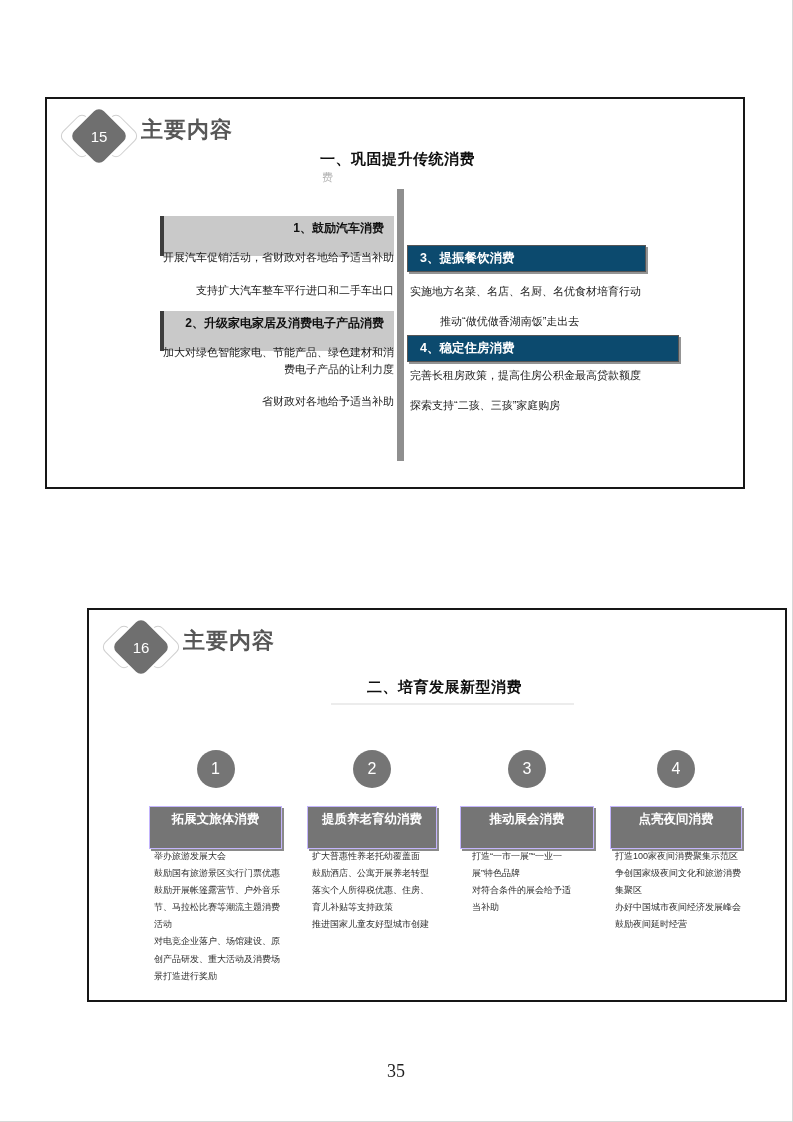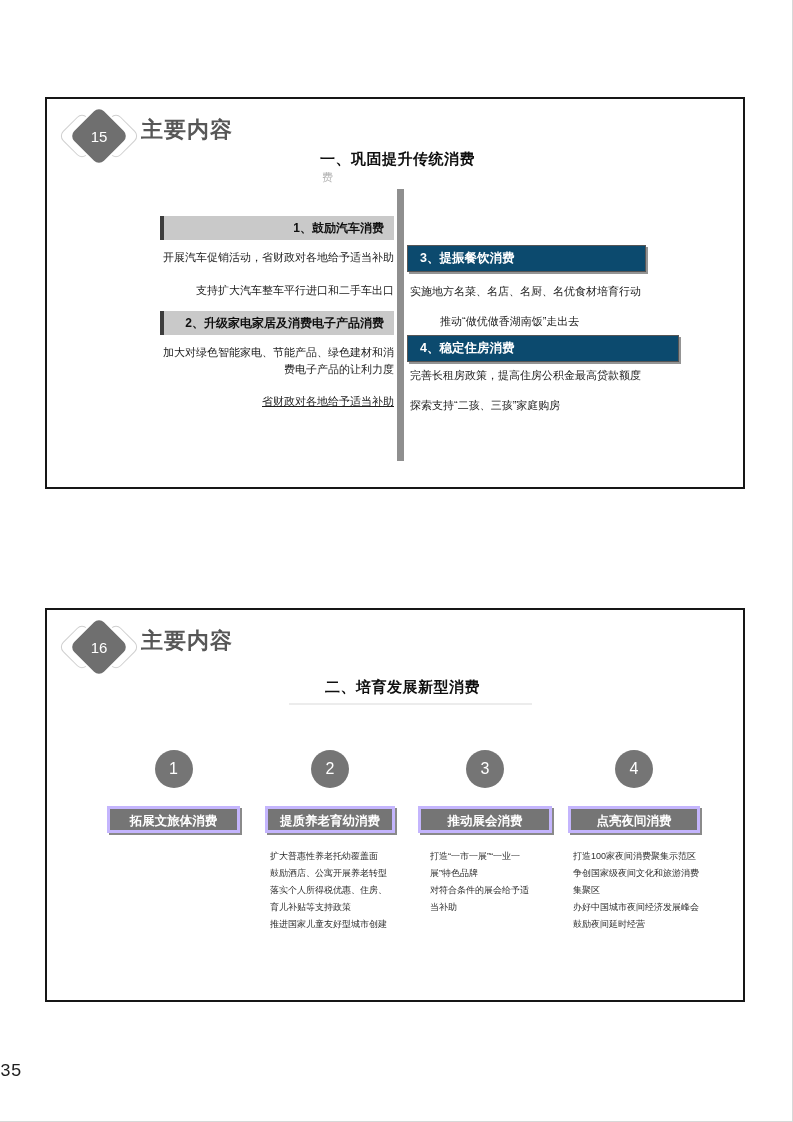--- a/index.html
+++ b/index.html
@@ -7,62 +7,62 @@
     width:793px;height:1122px;position:relative;background:#ffffff;
     font-family:"Liberation Sans","DejaVu Sans",sans-serif;
     -webkit-font-smoothing:antialiased;
   }
   .page{position:absolute;left:0;top:0;width:792px;height:1121px;background:#fff;
         border-right:1px solid #d8d8d8;border-bottom:1px solid #d8d8d8;}
 
   
   .slide{position:absolute;left:45px;width:700px;background:#fff;border:2px solid #161616;box-sizing:border-box;}
   #slide15{top:97px;height:392px;}
-  #slide16{top:608px;height:394px;}
+  #slide16{top:608px;height:394px;margin-left:42px;}
 
   
   .badge{position:absolute;left:10px;top:2px;width:86px;height:74px;}
   .bd{position:absolute;border-radius:7px;box-sizing:border-box;}
   .bd.back{width:34px;height:34px;border:1.5px solid #cfcfcf;background:#fff;transform:rotate(45deg);top:18px;}
   .bd.back.l{left:8px;}
   .bd.back.r{left:42px;}
   .bd.main{width:42px;height:42px;background:#6f6f6f;transform:rotate(45deg);left:21px;top:14px;box-shadow:0 0 0 2px #ffffff;}
   .badge .num{position:absolute;left:21px;top:14px;width:42px;height:42px;display:flex;align-items:center;
               justify-content:center;color:#fff;font-weight:normal;font-size:15px;}
 
   .slide-title{position:absolute;left:94px;top:16px;font-size:22px;font-weight:bold;color:#575757;letter-spacing:1px;}
 
   .sec-heading{position:absolute;font-size:15px;font-weight:bold;color:#0f0f0f;letter-spacing:0.5px;}
   .ghost{position:absolute;color:#b3b3b3;font-size:11px;}
 
   .vdiv{position:absolute;left:350px;top:90px;width:7px;height:272px;background:#8f8f8f;}
 
   
-  .lbar{position:absolute;left:113px;width:234px;height:24px;background:#c9c9c9;border-left:4px solid #3d3d3d;
+  .lbar{position:absolute;left:113px;width:234px;height:40px;background:#c9c9c9;border-left:4px solid #3d3d3d;
         box-sizing:border-box;font-weight:bold;font-size:12px;color:#0f0f0f;text-align:right;line-height:24px;padding-right:10px;}
   .dbar{position:absolute;left:360px;height:27px;background:#0c4a6e;border:1px solid #565656;
         box-shadow:2px 2px 0 rgba(60,60,60,.55);box-sizing:border-box;color:#fff;font-weight:bold;
         font-size:12.5px;line-height:25px;padding-left:12px;}
   .t{position:absolute;font-size:11px;color:#1c1c1c;line-height:1.55;}
   .t.r{text-align:right;}
 
   
   .col{position:absolute;top:0;bottom:0;}
   .circle{position:absolute;top:140px;left:50%;transform:translateX(-50%);width:38px;height:38px;border-radius:50%;
           background:#757575;color:#fff;display:flex;align-items:center;justify-content:center;font-size:16px;}
-  .chdr{position:absolute;top:196px;left:0;right:0;height:27px;background:#757575;border:3px solid #c4b5fd;
+  .chdr{position:absolute;top:196px;left:0;right:0;height:43px;background:#757575;border:1px solid #c4b5fd;
         box-shadow:2px 2px 0 rgba(60,60,60,.6);box-sizing:border-box;color:#fff;font-weight:bold;font-size:12.5px;
         text-align:center;line-height:25px;}
   .cbody{position:absolute;top:238px;left:5px;right:0;font-size:9px;line-height:1.9;color:#2e2e2e;}
   .cbody p{margin:0;}
 
   .underline16{position:absolute;left:242px;top:93px;width:243px;height:2px;background:#ececec;}
 
-  .pagenum{position:absolute;left:0;right:0;top:1061px;
-           font-family:Liberation Mono, monospace;font-size:18px;color:#1f1f1f;}
+  .pagenum{position:absolute;left:0;right:0;top:1061px;text-align:center;
+           font-family:Liberation Serif, serif;font-size:18px;color:#1f1f1f;}
 </style>
 </head>
 <body>
 
 <div class="page">
 
   <div class="slide" id="slide15">
 
     <div class="badge">
       <div class="bd back l"></div>
@@ -77,21 +77,21 @@
     <div class="ghost" style="left:275px;top:71px;">费</div>
 
     <div class="vdiv"></div>
 
     <div class="lbar" style="top:117px;">1、鼓励汽车消费</div>
     <div class="t r" style="left:60px;top:150px;width:287px;">开展汽车促销活动，省财政对各地给予适当补助</div>
     <div class="t r" style="left:60px;top:183px;width:287px;">支持扩大汽车整车平行进口和二手车出口</div>
 
     <div class="lbar" style="top:212px;">2、升级家电家居及消费电子产品消费</div>
     <div class="t r" style="left:107px;top:245px;width:240px;">加大对绿色智能家电、节能产品、绿色建材和消费电子产品的让利力度</div>
-    <div class="t r" style="left:107px;top:294px;width:240px;text-decoration:underline;">省财政对各地给予适当补助</div>
+    <div class="t r" style="left:107px;top:294px;width:240px;">省财政对各地给予适当补助</div>
 
     <div class="dbar" style="top:146px;width:239px;">3、提振餐饮消费</div>
     <div class="t" style="left:363px;top:184px;width:280px;">实施地方名菜、名店、名厨、名优食材培育行动</div>
     <div class="t" style="left:363px;top:214px;width:280px;margin-left:30px;">推动“做优做香湖南饭”走出去</div>
 
     <div class="dbar" style="top:236px;width:272px;">4、稳定住房消费</div>
     <div class="t" style="left:363px;top:268px;width:290px;">完善长租房政策，提高住房公积金最高贷款额度</div>
     <div class="t" style="left:363px;top:298px;width:290px;">探索支持“二孩、三孩”家庭购房</div>
   </div>
 
@@ -105,20 +105,26 @@
     </div>
 
     <div class="slide-title">主要内容</div>
 
     <div class="sec-heading" style="left:278px;top:68px;">二、培育发展新型消费</div>
     <div class="underline16"></div>
 
     <div class="col" style="left:60px;width:133px;">
       <div class="circle">1</div>
       <div class="chdr">拓展文旅体消费</div>
+      <div class="cbody">
+        <p>举办旅游发展大会</p>
+        <p>鼓励国有旅游景区实行门票优惠</p>
+        <p>鼓励开展帐篷露营节、户外音乐节、马拉松比赛等潮流主题消费活动</p>
+        <p>对电竞企业落户、场馆建设、原创产品研发、重大活动及消费场景打造进行奖励</p>
+      </div>
     </div>
 
     <div class="col" style="left:218px;width:130px;">
       <div class="circle">2</div>
       <div class="chdr">提质养老育幼消费</div>
       <div class="cbody">
         <p>扩大普惠性养老托幼覆盖面</p>
         <p>鼓励酒店、公寓开展养老转型</p>
         <p>落实个人所得税优惠、住房、育儿补贴等支持政策</p>
         <p>推进国家儿童友好型城市创建</p>

